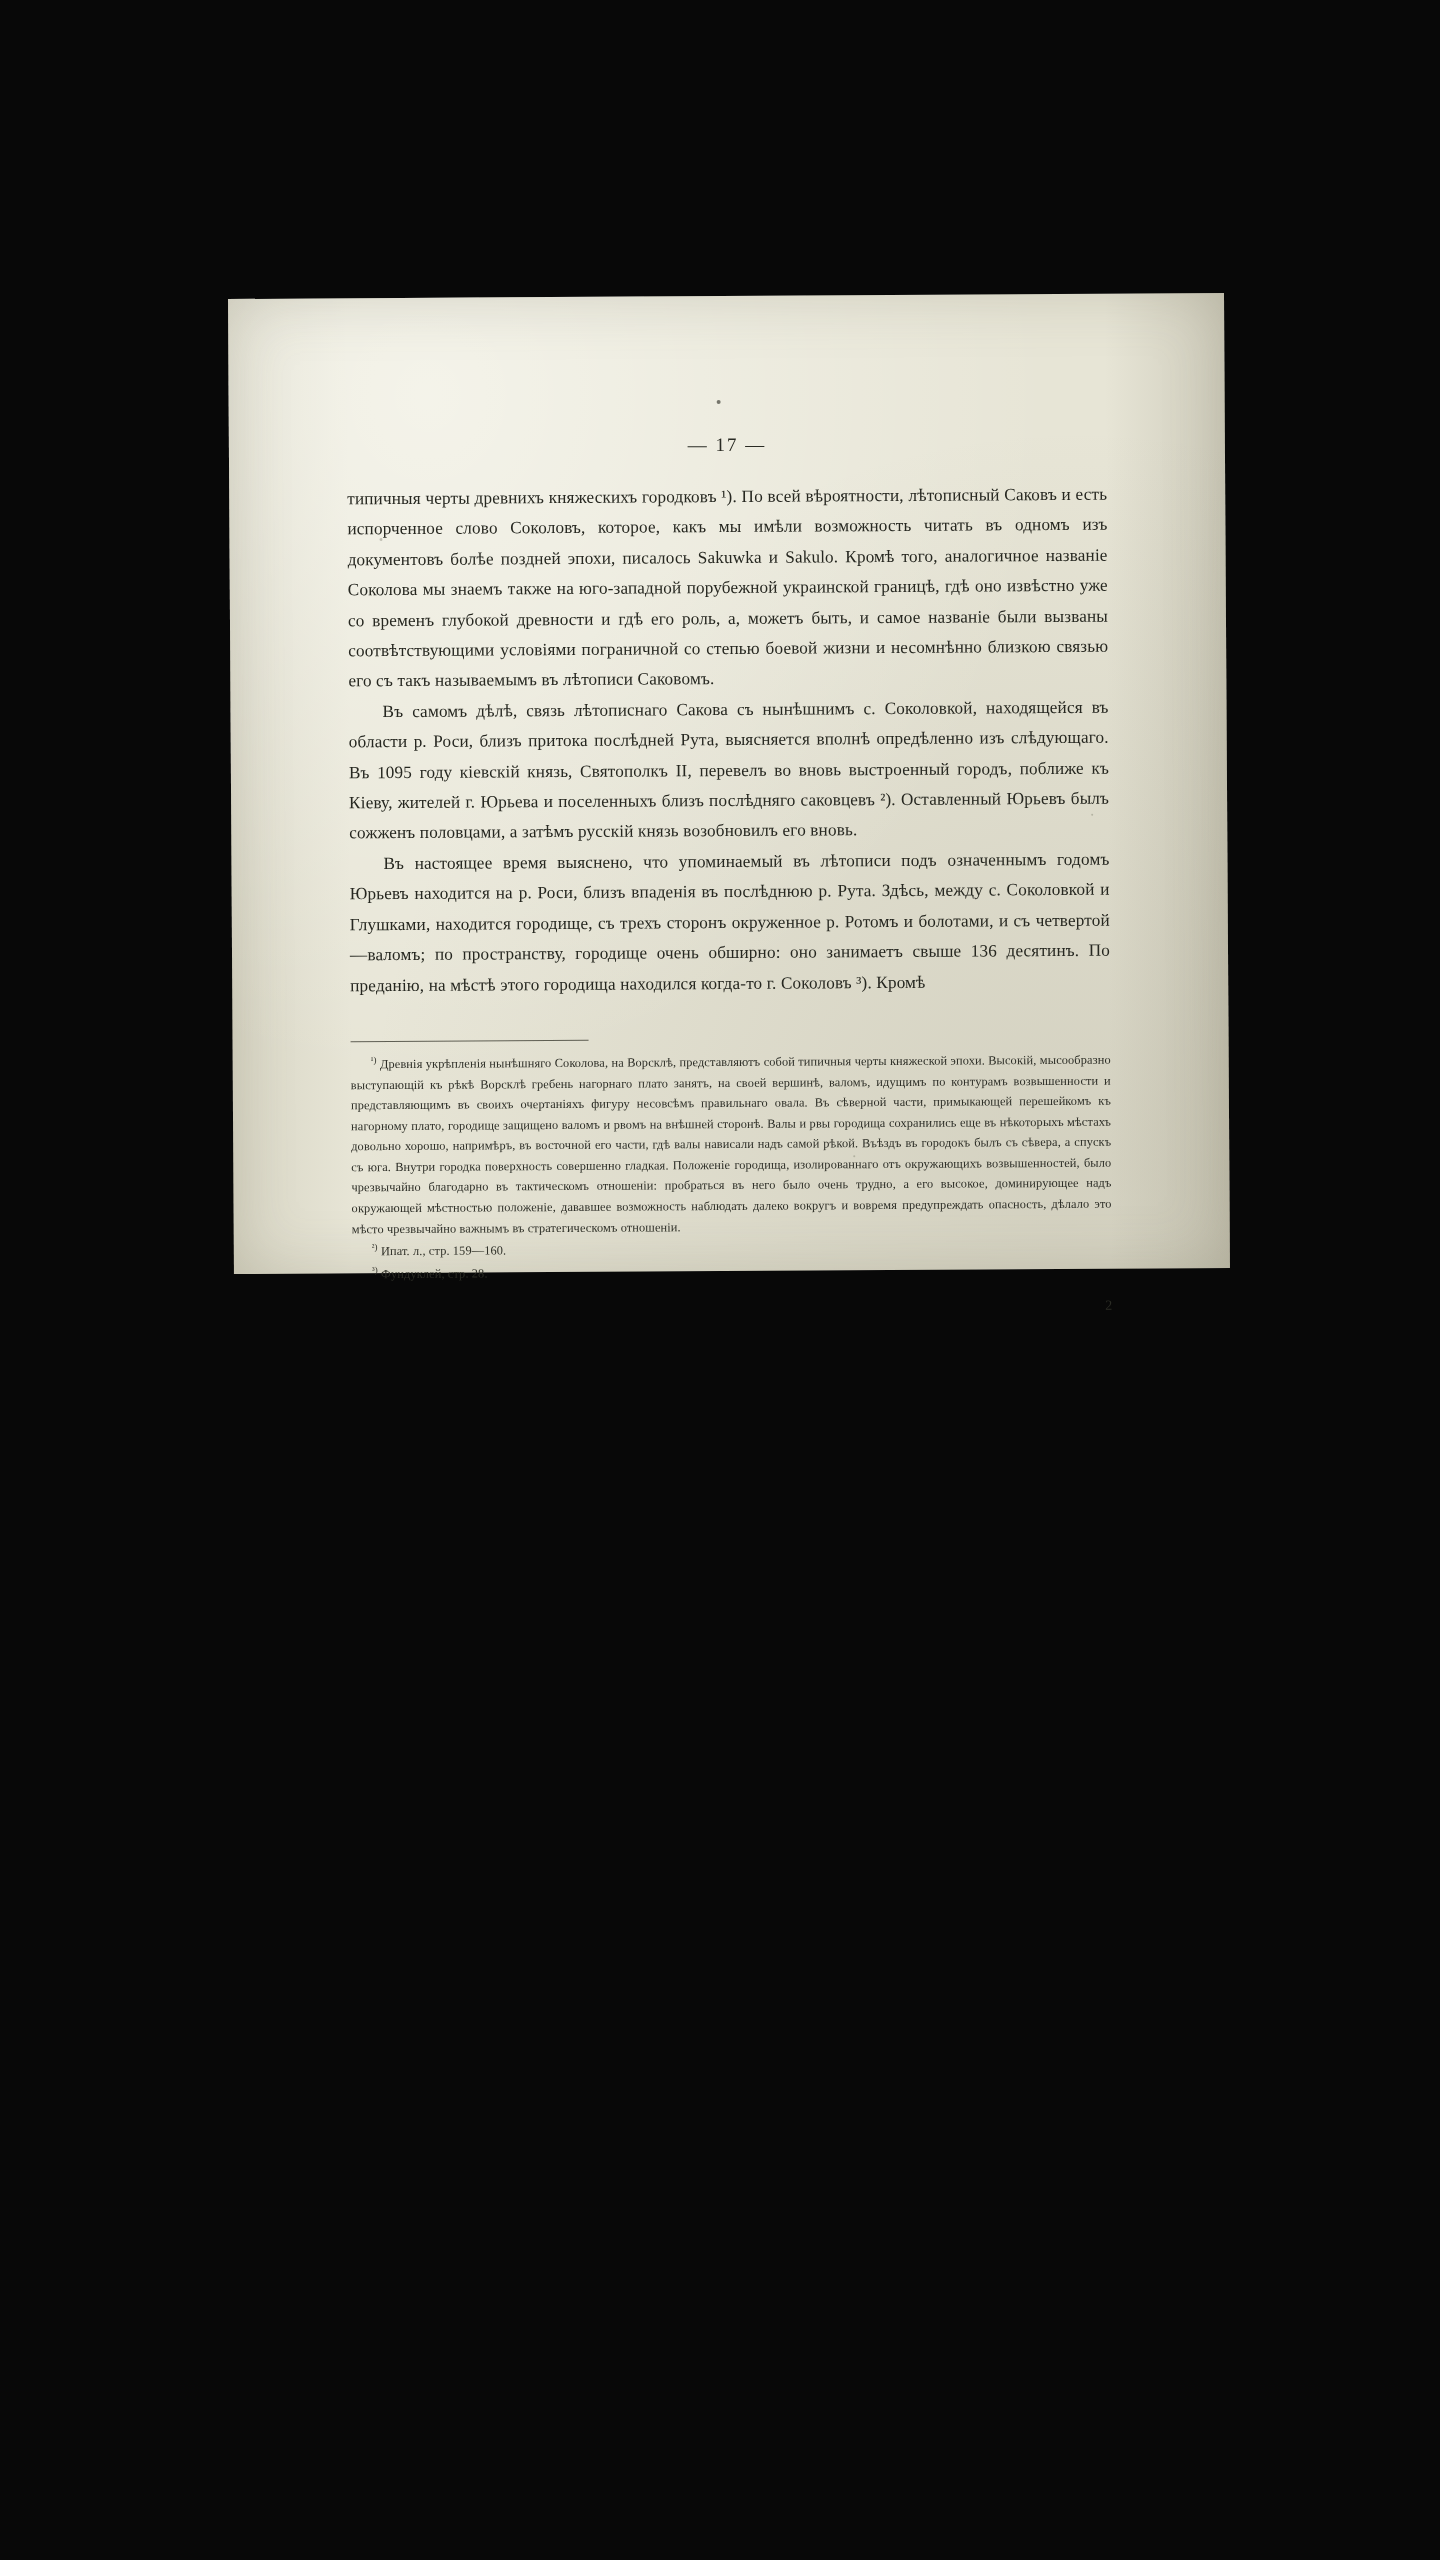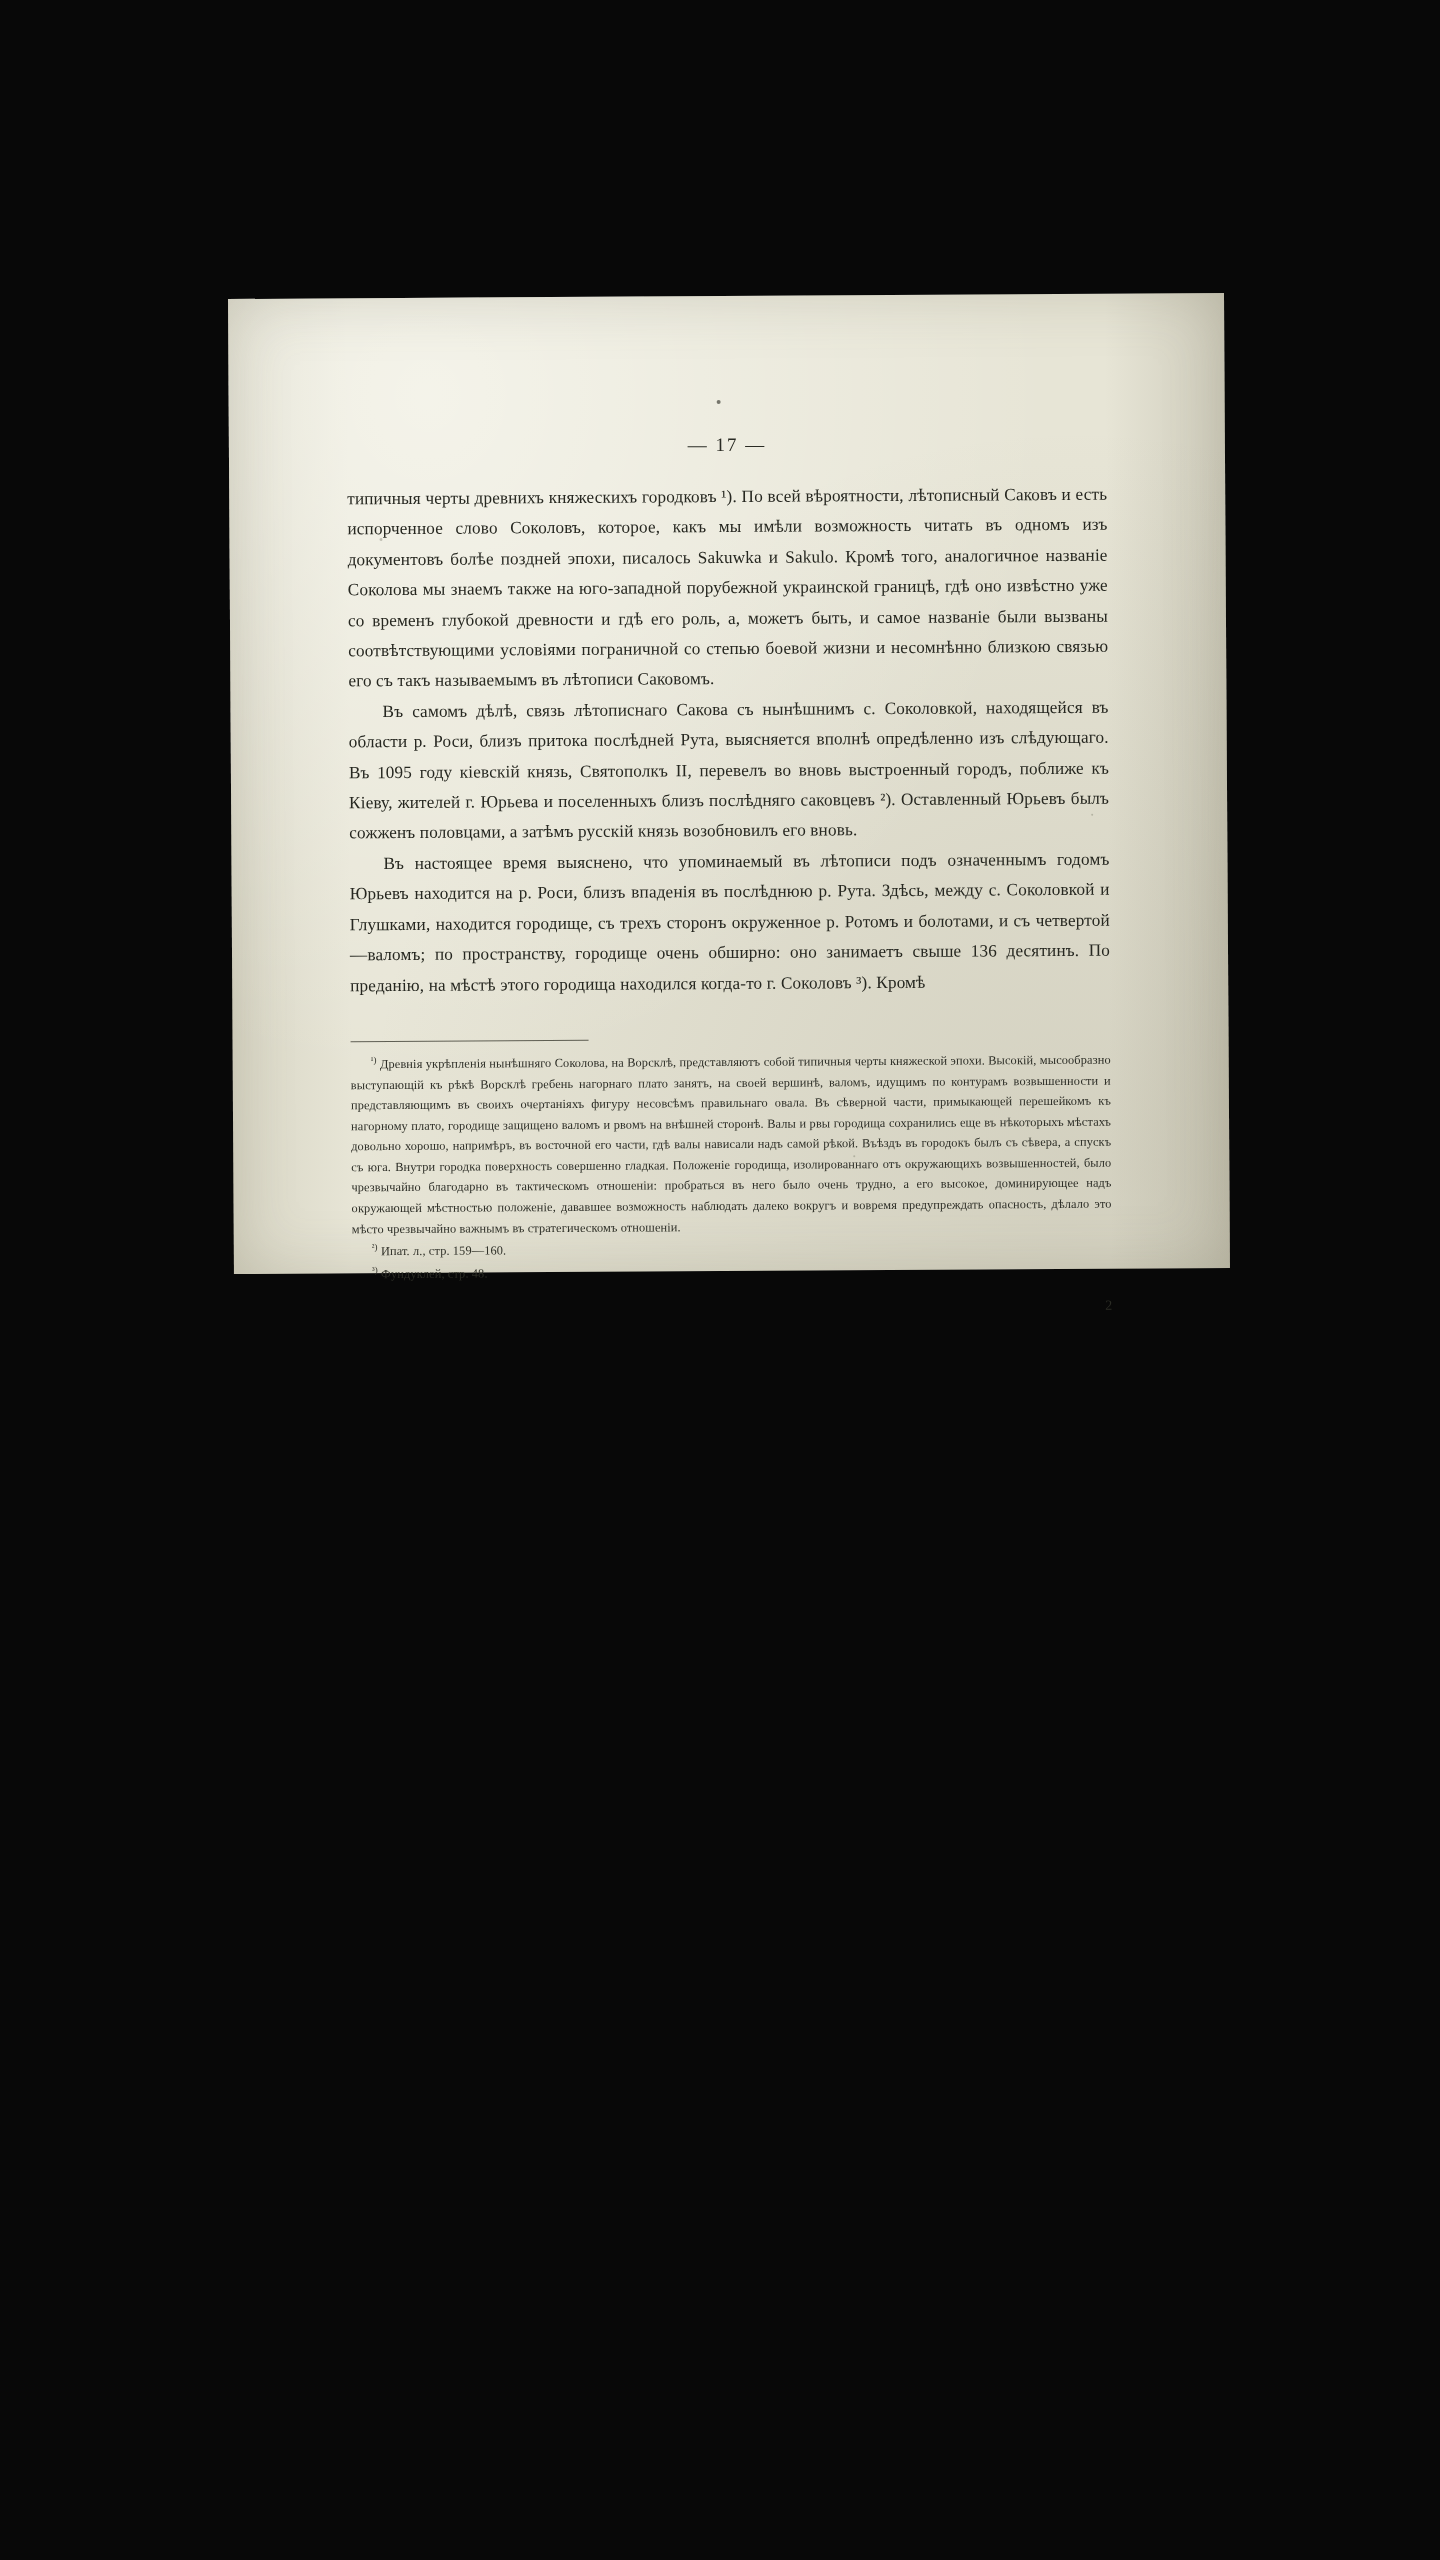--- a/index.html
+++ b/index.html
@@ -156,21 +156,21 @@
             <p>
               <sup>¹)</sup>
               <span>Древнія укрѣпленія нынѣшняго Соколова, на Ворсклѣ, представляютъ собой типичныя черты княжеской эпохи. Высокій, мысообразно выступающій къ рѣкѣ Ворсклѣ гребень нагорнаго плато занятъ, на своей вершинѣ, валомъ, идущимъ по контурамъ возвышенности и представляющимъ въ своихъ очертаніяхъ фигуру несовсѣмъ правильнаго овала. Въ сѣверной части, примыкающей перешейкомъ къ нагорному плато, городище защищено валомъ и рвомъ на внѣшней сторонѣ. Валы и рвы городища сохранились еще въ нѣкоторыхъ мѣстахъ довольно хорошо, напримѣръ, въ восточной его части, гдѣ валы нависали надъ самой рѣкой. Въѣздъ въ городокъ былъ съ сѣвера, а спускъ съ юга. Внутри городка поверхность совершенно гладкая. Положеніе городища, изолированнаго отъ окружающихъ возвышенностей, было чрезвычайно благодарно въ тактическомъ отношеніи: пробраться въ него было очень трудно, а его высокое, доминирующее надъ окружающей мѣстностью положеніе, дававшее возможность наблюдать далеко вокругъ и вовремя предупреждать опасность, дѣлало это мѣсто чрезвычайно важнымъ въ стратегическомъ отношеніи.</span>
             </p>
             <p>
               <sup>²)</sup>
               <span>Ипат. л., стр. 159—160.</span>
             </p>
             <p>
               <sup>³)</sup>
-              <span>Фундуклей, стр. 48.</span>
+              <span>Фундуклей, стр. 28.</span>
             </p>
           </div>
           <div class="signature">2</div>
         </div>
 
       </div>
 
       <div class="speck" style="left:150px; top:240px; width:3px; height:3px;"></div>
       <div class="speck" style="left:860px; top:520px; width:2px; height:2px;"></div>
       <div class="speck" style="left:330px; top:915px; width:3px; height:3px;"></div>

